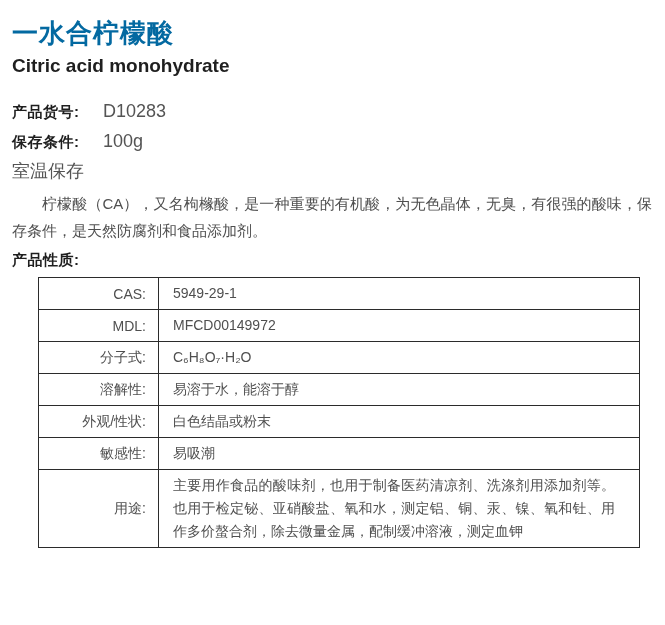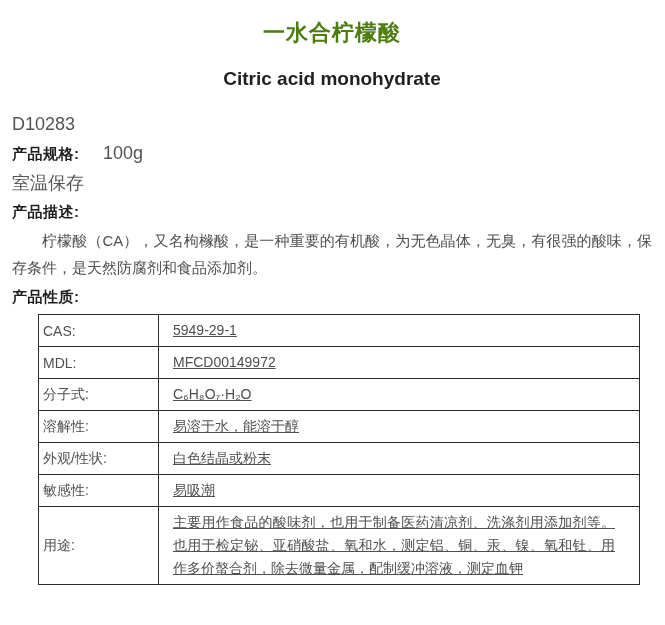--- a/index.html
+++ b/index.html
@@ -9,34 +9,32 @@
     background: #ffffff;
     font-family: "Liberation Sans", "DejaVu Sans", sans-serif;
     overflow: hidden;
   }
   .doc {
     width: 665px;
     height: 625px;
     padding: 12px 13px 0 12px;
   }
   .title-zh {
-    text-align: center;
-    font-size: 22px;
+    font-size: 26px;
     font-weight: bold;
-    color: #4d7c0f;
+    color: #0369a1;
     margin-top: 8px;
     line-height: 26px;
     letter-spacing: 1px;
   }
   .title-en {
-    text-align: center;
     font-size: 19px;
     font-weight: bold;
     color: #1f1f1f;
-    margin-top: 21px;
+    margin-top: 8px;
     line-height: 23px;
   }
   .info-list { margin-top: 24px; }
   .info-row {
     display: flex;
     align-items: baseline;
     margin-bottom: 9px;
     line-height: 20px;
   }
   .info-label {
@@ -73,56 +71,56 @@
     table-layout: fixed;
   }
   .props-table td {
     border: 1px solid #2b2b2b;
     font-size: 14px;
     color: #4f4f4f;
     vertical-align: middle;
   }
   .props-table td.cell-label {
     width: 120px;
+    text-align: right;
     padding: 5px 12px 5px 4px;
     height: 30px;
   }
   .props-table td.cell-value {
     text-align: justify;
     padding: 4px 24px 4px 14px;
     line-height: 23px;
-    text-decoration: underline;
   }
 </style>
 </head>
 <body>
 
 <div class="doc">
 
   <div class="title-zh">一水合柠檬酸</div>
 
   <div class="title-en">Citric acid monohydrate</div>
 
   <div class="info-list">
 
       <div class="info-row">
+        <span class="info-label">产品货号:</span>
         <span class="info-value">D10283</span>
       </div>
 
       <div class="info-row">
-        <span class="info-label">产品规格:</span>
+        <span class="info-label">保存条件:</span>
         <span class="info-value">100g</span>
       </div>
 
       <div class="info-row">
         <span class="info-value">室温保存</span>
       </div>
     </div>
 
-  <div class="section-label">产品描述:</div>
 
   <p class="desc-text">柠檬酸（CA），又名枸橼酸，是一种重要的有机酸，为无色晶体，无臭，有很强的酸味，保存条件，是天然防腐剂和食品添加剂。</p>
 
   <div class="section-label">产品性质:</div>
 
   <table class="props-table">
     <tbody>
 
         <tr>
           <td class="cell-label">CAS:</td>

